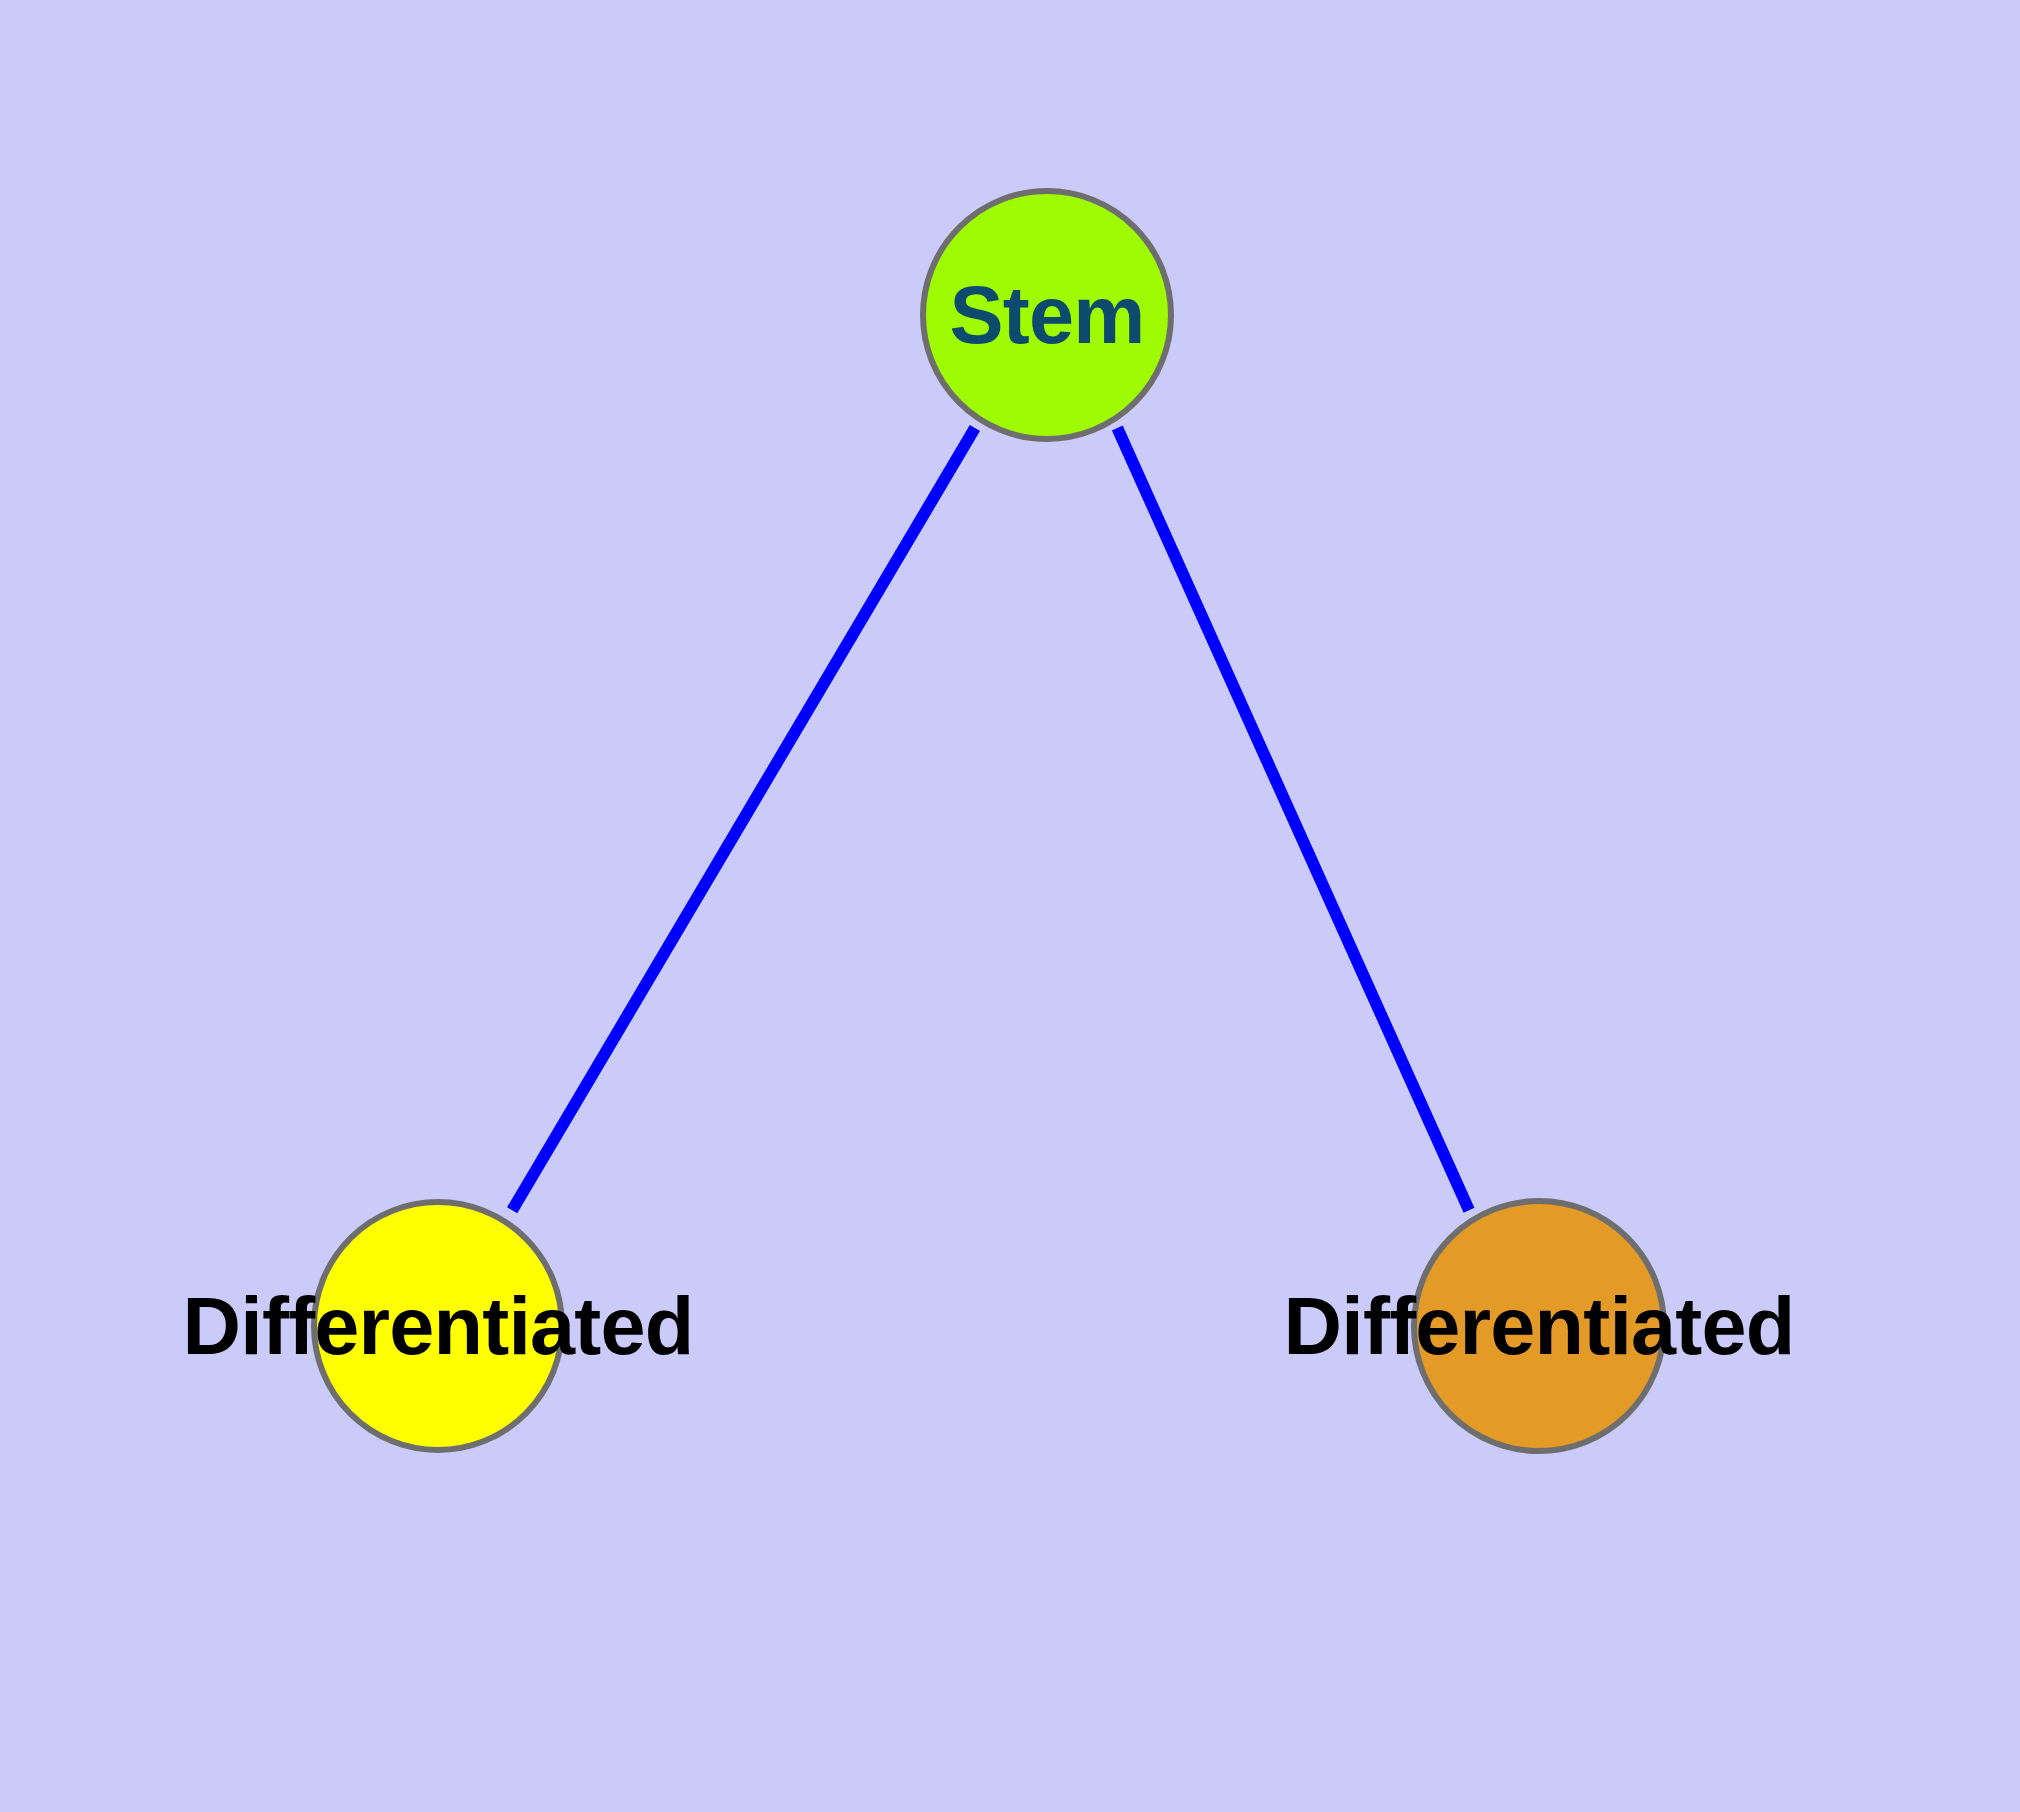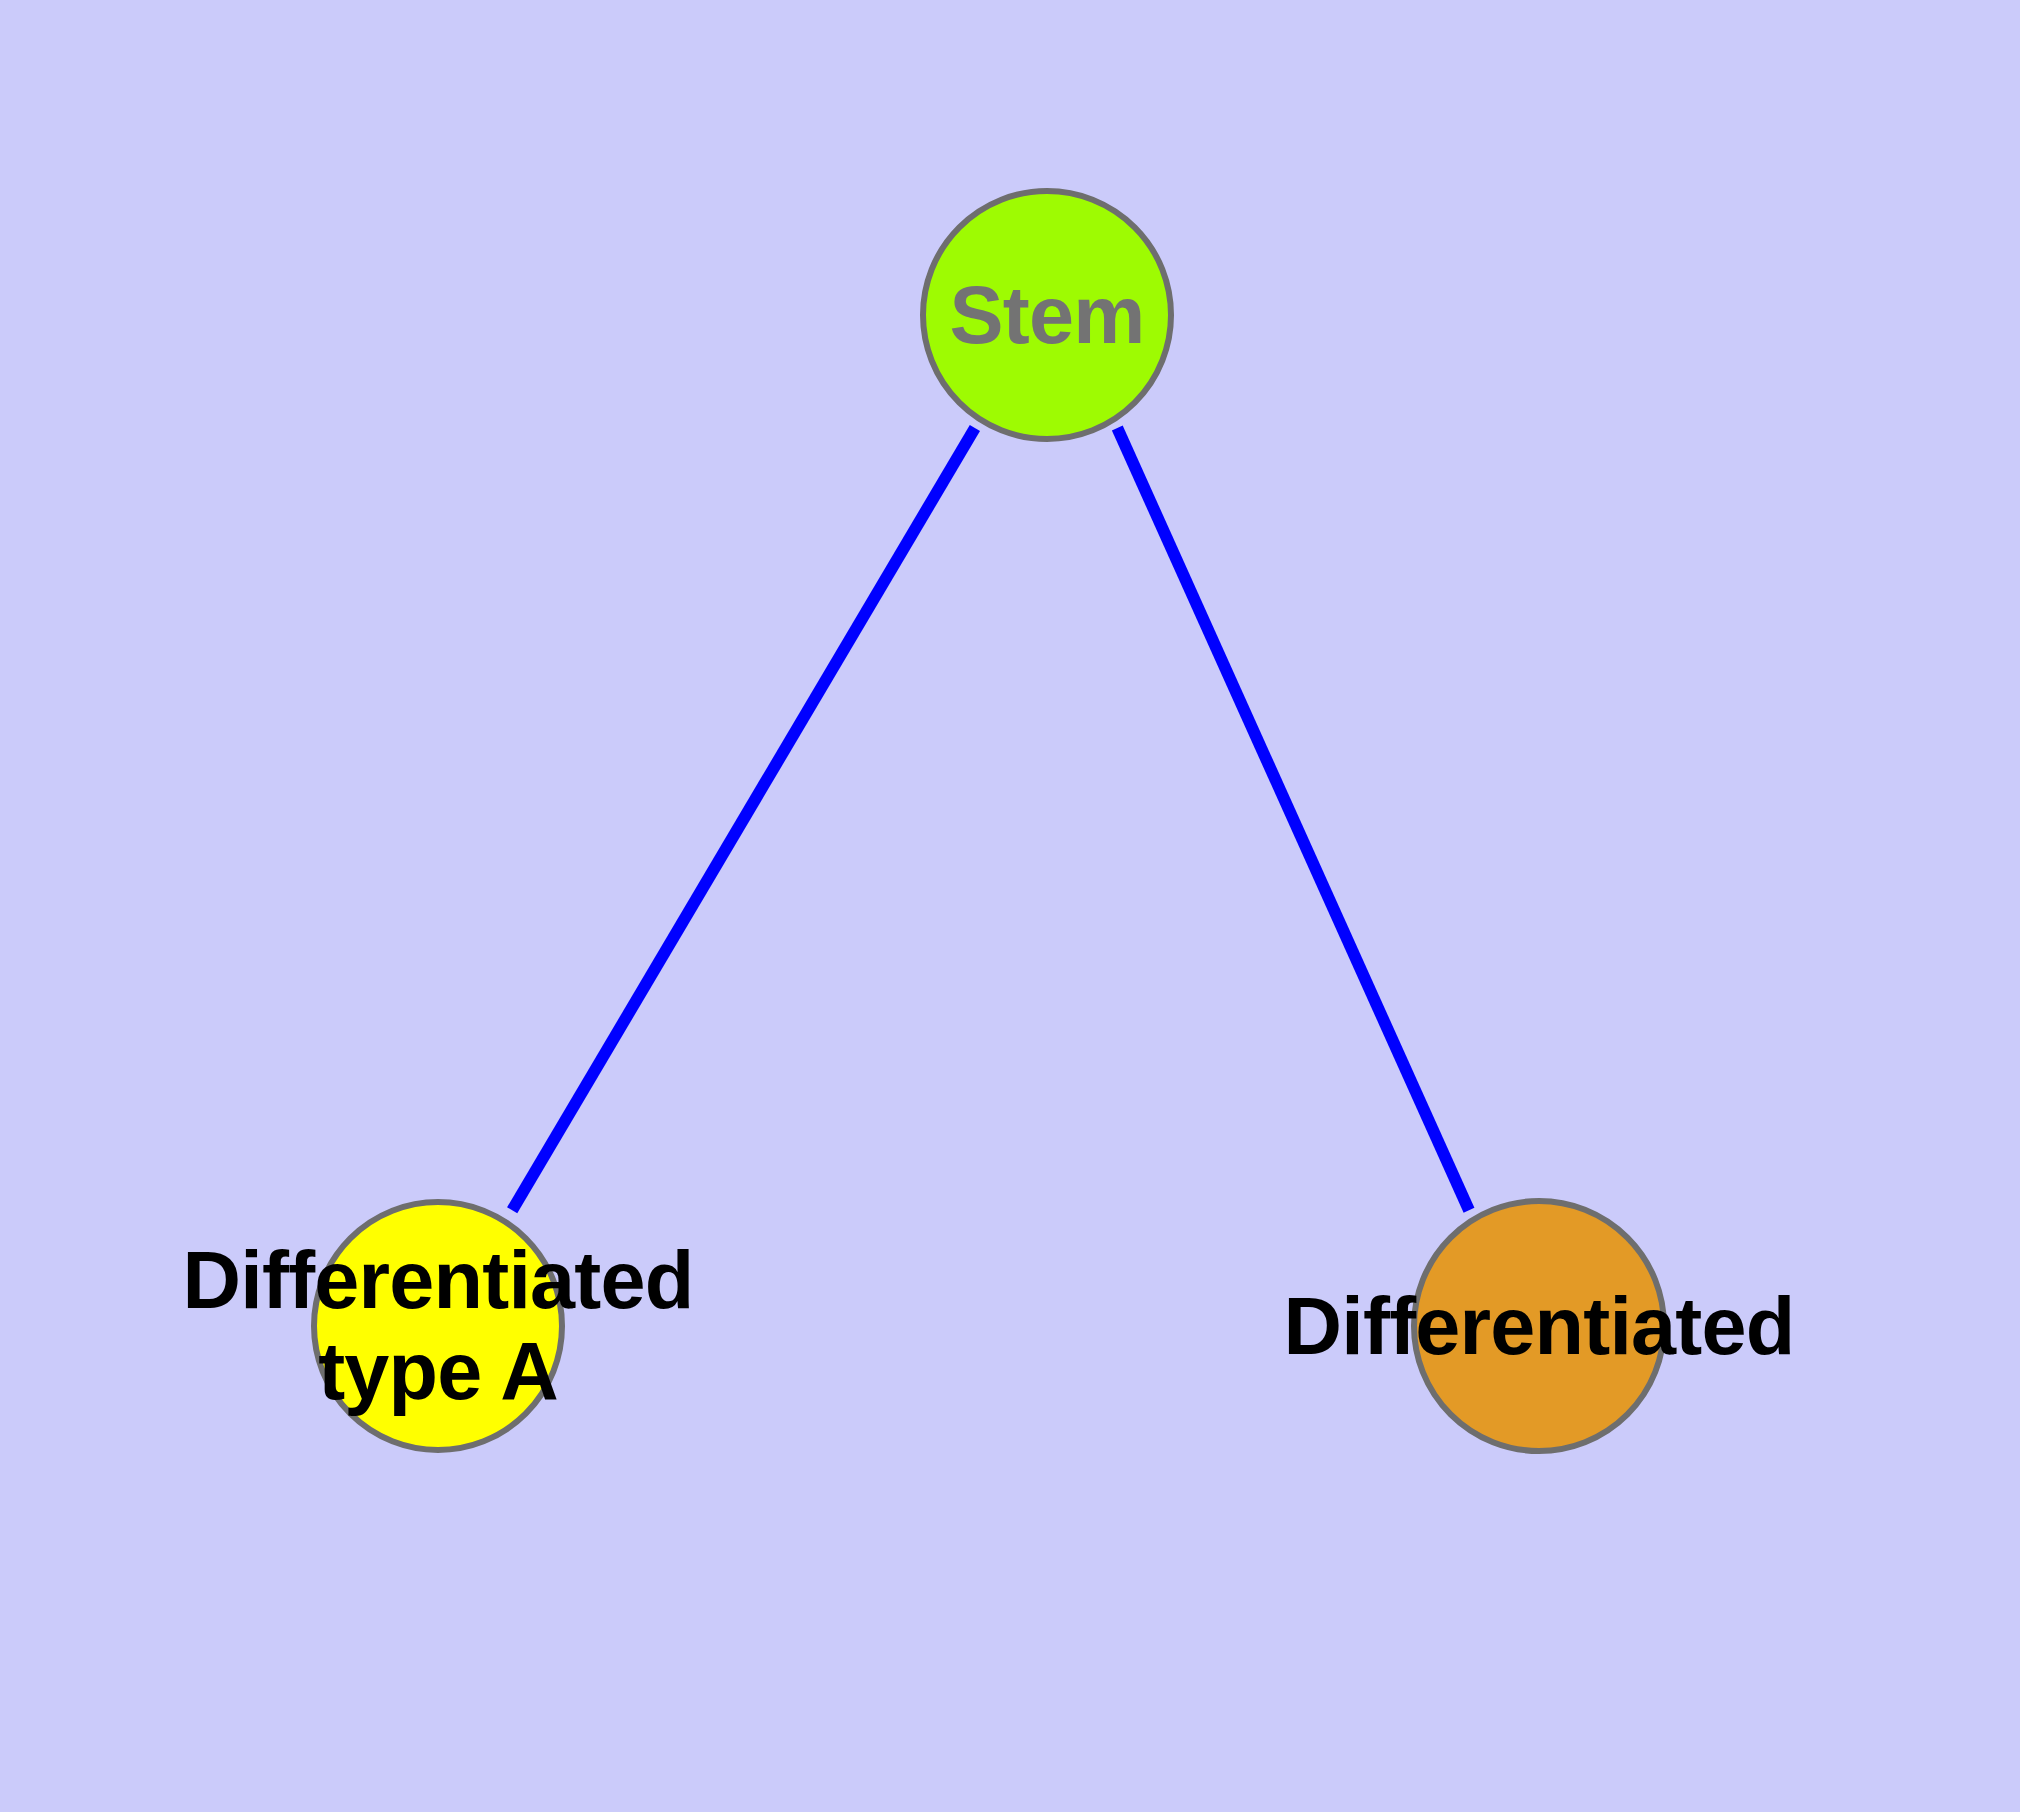--- a/index.html
+++ b/index.html
@@ -78,29 +78,28 @@
 <body>
 
 <div id="graph-canvas" style="width: 2021px; height: 1812px; background: rgb(203, 203, 250);">
 
   <svg id="edge-layer" viewBox="0 0 2384 2138" width="2021" height="1812" xmlns="http://www.w3.org/2000/svg">
     <line x1="1150" y1="505" x2="604" y2="1428" stroke="#0000ff" stroke-width="14" stroke-linecap="butt"></line>
     <line x1="1318" y1="505" x2="1733" y2="1428" stroke="#0000ff" stroke-width="14" stroke-linecap="butt"></line>
   </svg>
 
   <div class="graph-node" id="node-stem" style="left: 920px; top: 188px; width: 254px; height: 254px; background: rgb(158, 251, 2); border-color: rgb(110, 110, 110); border-width: 6.8px;">
-    <div class="node-label" style="color: #737373;">
+    <div class="node-label" style="color: #0c4a6e;">
       <span class="label-line">Stem</span>
     </div>
   </div>
 
   <div class="graph-node" id="node-diff-a" style="left: 311px; top: 1199px; width: 254px; height: 254px; background: rgb(255, 255, 0); border-color: rgb(110, 110, 110); border-width: 6.8px;">
     <div class="node-label" style="color: rgb(0, 0, 0);">
       <span class="label-line">Differentiated</span>
-      <span class="label-line">type A</span>
     </div>
   </div>
 
   <div class="graph-node" id="node-diff-b" style="left: 1411px; top: 1198px; width: 256px; height: 256px; background: rgb(227, 154, 38); border-color: rgb(110, 110, 110); border-width: 6.8px;">
     <div class="node-label" style="color: rgb(0, 0, 0);">
       <span class="label-line">Differentiated</span>
     </div>
   </div>
 
 </div>

